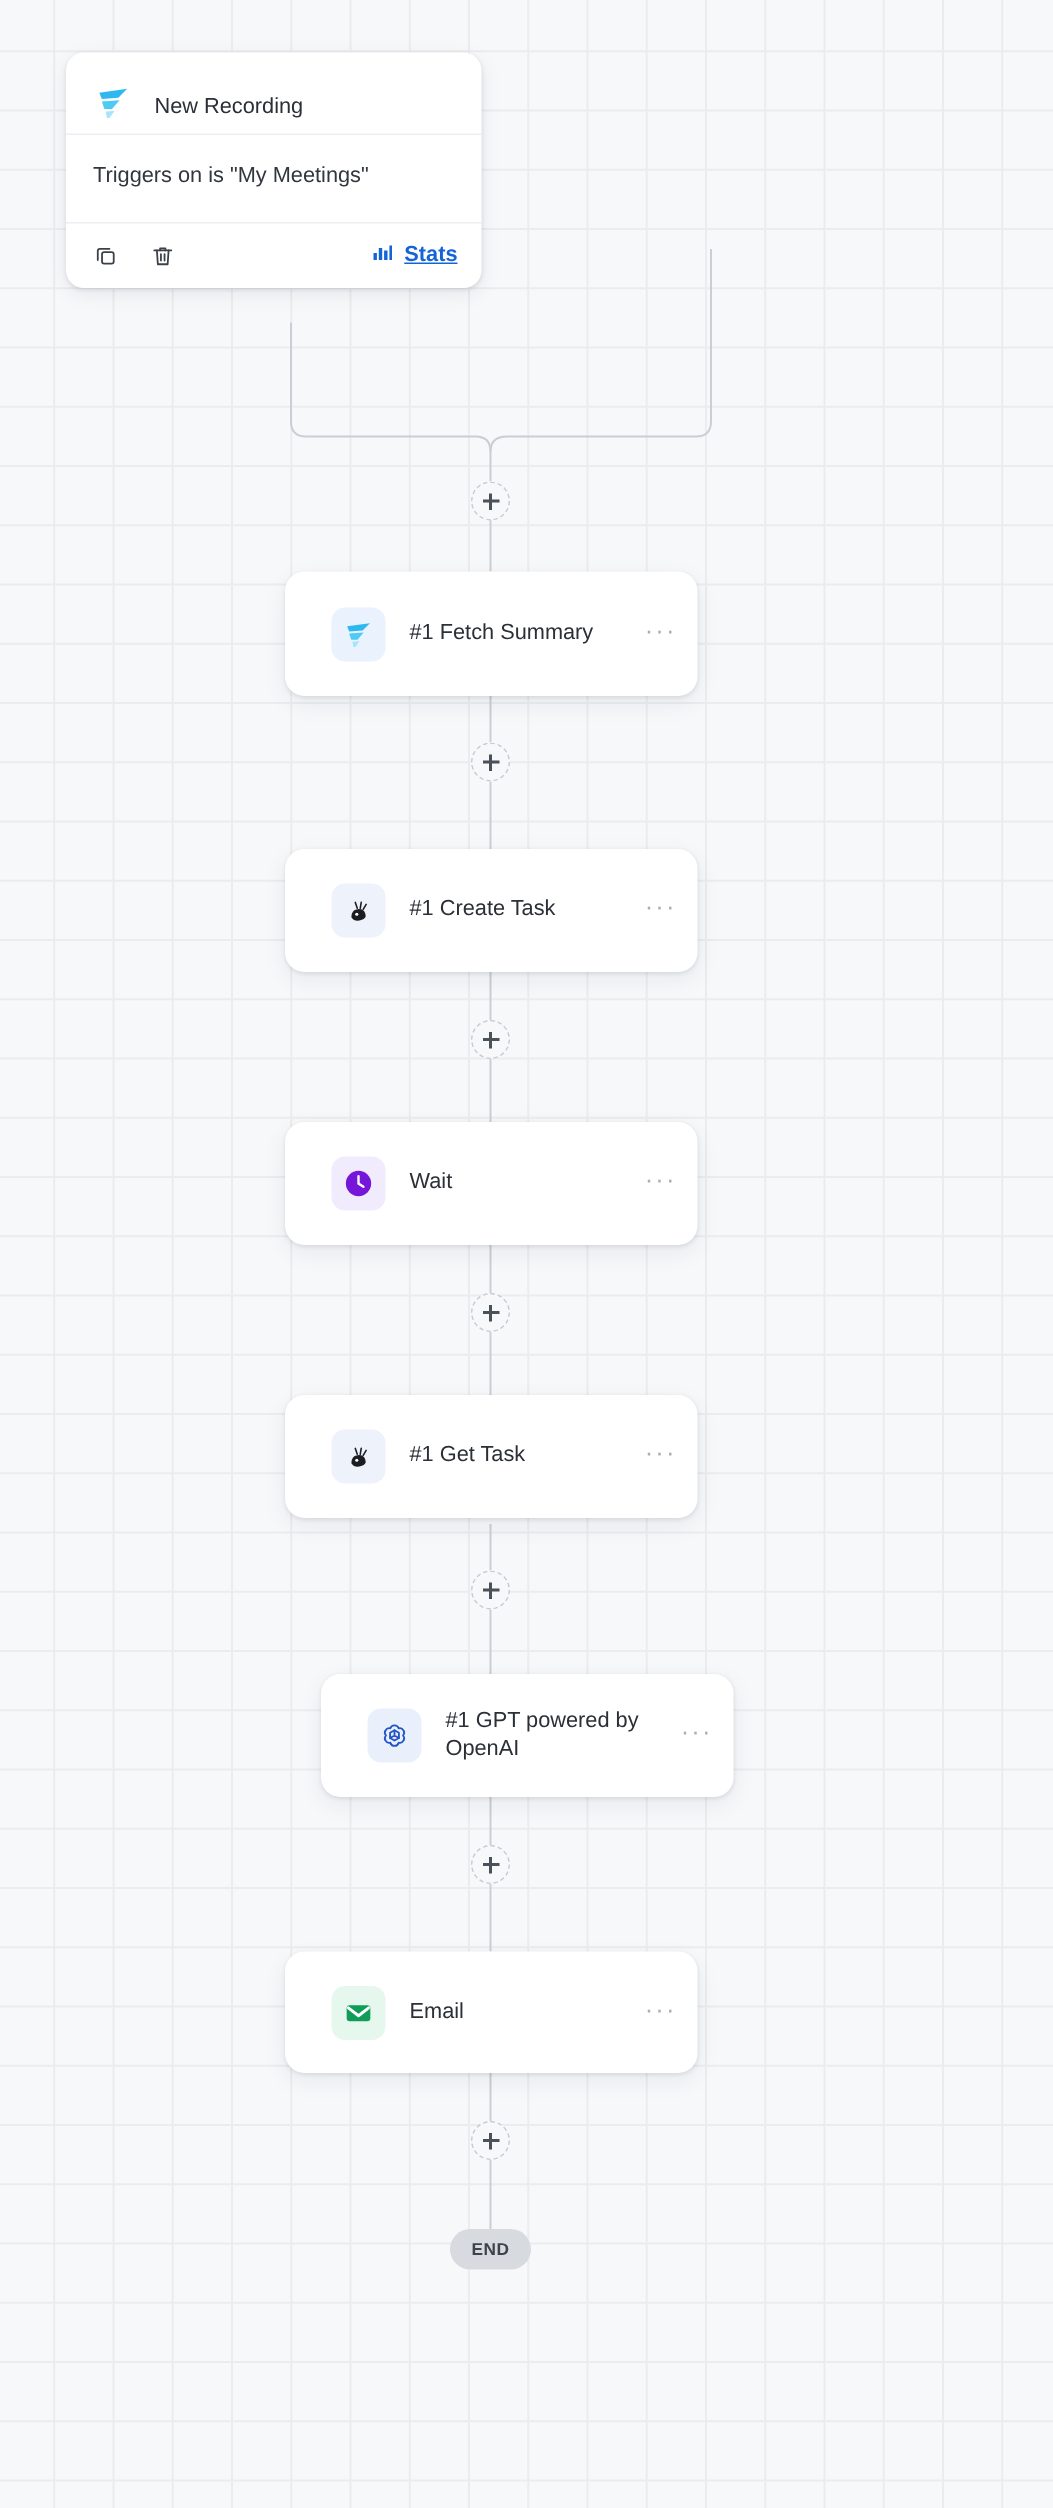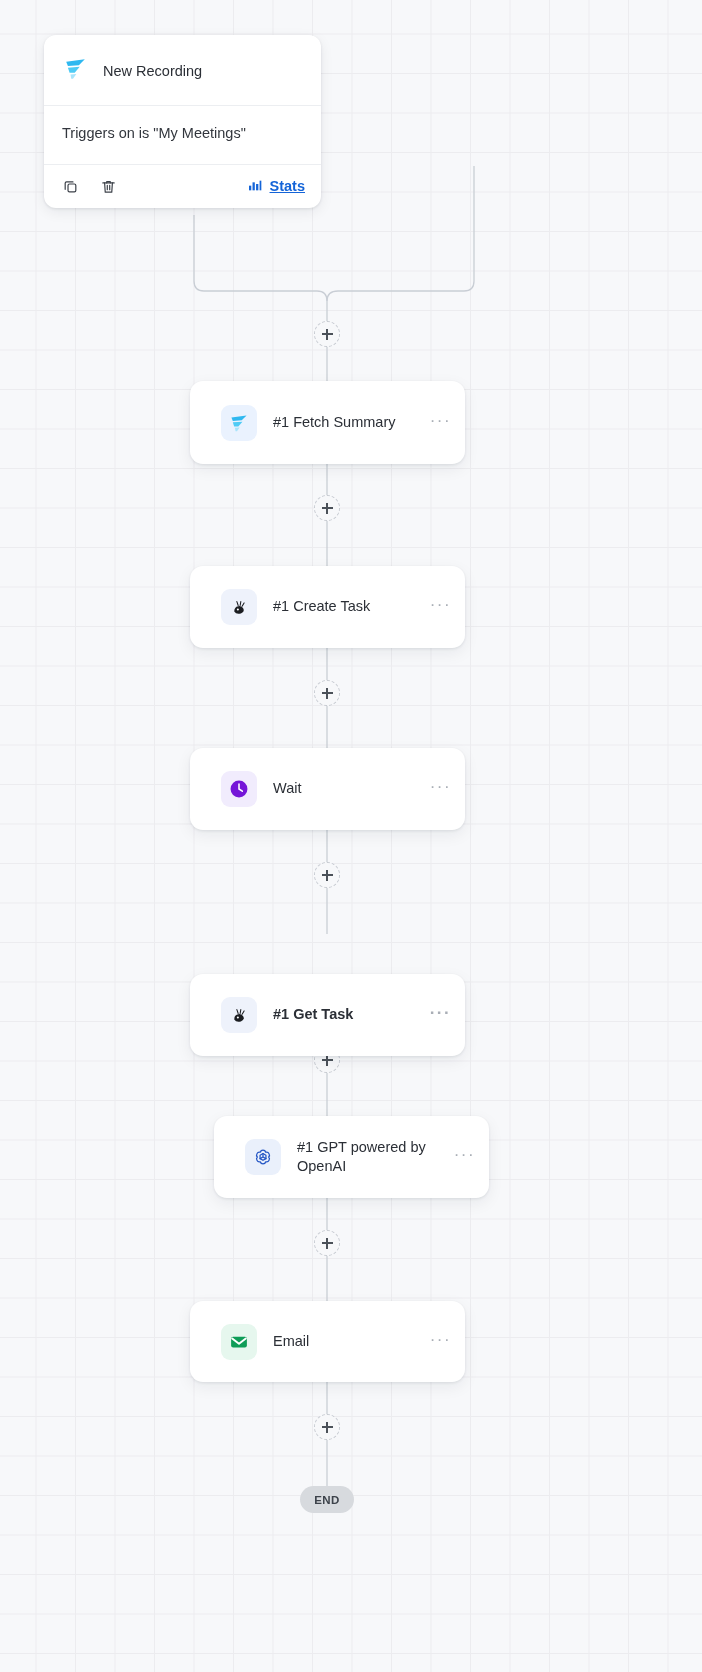--- a/index.html
+++ b/index.html
@@ -25,21 +25,21 @@
   .trigger-card {
     position: absolute; left: 44px; top: 35px;
     width: 277px;
     background: #ffffff;
     border-radius: 12px;
     box-shadow: 0 1px 3px rgba(16,24,40,.10), 0 4px 14px rgba(16,24,40,.07);
     overflow: hidden;
   }
   .trigger-head {
     display: flex; align-items: center; gap: 14px;
-    padding: 20px 18px 19px 18px;
+    padding: 20px 18px 2px 18px;
     border-bottom: 1px solid #eceef1;
   }
   .trigger-title { font-size: 14.5px; color: #2b2f36; }
   .trigger-body {
     padding: 18px 18px 22px 18px;
     border-bottom: 1px solid #eceef1;
     min-height: 58px;
   }
   .trigger-sub { font-size: 14.5px; color: #32363d; }
   .trigger-foot {
@@ -227,21 +227,21 @@
     <div class="node-icon" style="background:#f1ecfd">
       <svg width="22" height="22" viewBox="0 0 24 24" xmlns="http://www.w3.org/2000/svg">
         <circle cx="12" cy="12" r="9.2" fill="#7516d8"></circle>
         <path d="M12 6.6 V12 L15.6 14.4" stroke="#ffffff" stroke-width="1.7" stroke-linecap="round" fill="none"></path>
       </svg>
     </div>
     <span class="node-label">Wait</span>
     <span class="node-more">···</span>
   </div>
 
-  <div class="node" style="top:974px; height:82px;font-weight:bold;">
+  <div class="node" style="top:930px; height:82px;">
     <div class="node-icon" style="background:#eef2fb">
       <svg width="21" height="21" viewBox="0 0 32 32" xmlns="http://www.w3.org/2000/svg">
         <path d="M8 22 Q8 15 14 14 Q20 13 22 18 Q24 23 18 25 Q11 27 8 22 Z" fill="#1b1d21"></path>
         <path d="M14 13 L12 7 M17 13 L18 7 M20 14 L23 9" stroke="#1b1d21" stroke-width="1.6" stroke-linecap="round" fill="none"></path>
         <circle cx="13.5" cy="19" r="1.6" fill="#ffffff"></circle>
       </svg>
     </div>
     <span class="node-label">#1 Get Task</span>
     <span class="node-more">···</span>
   </div>

